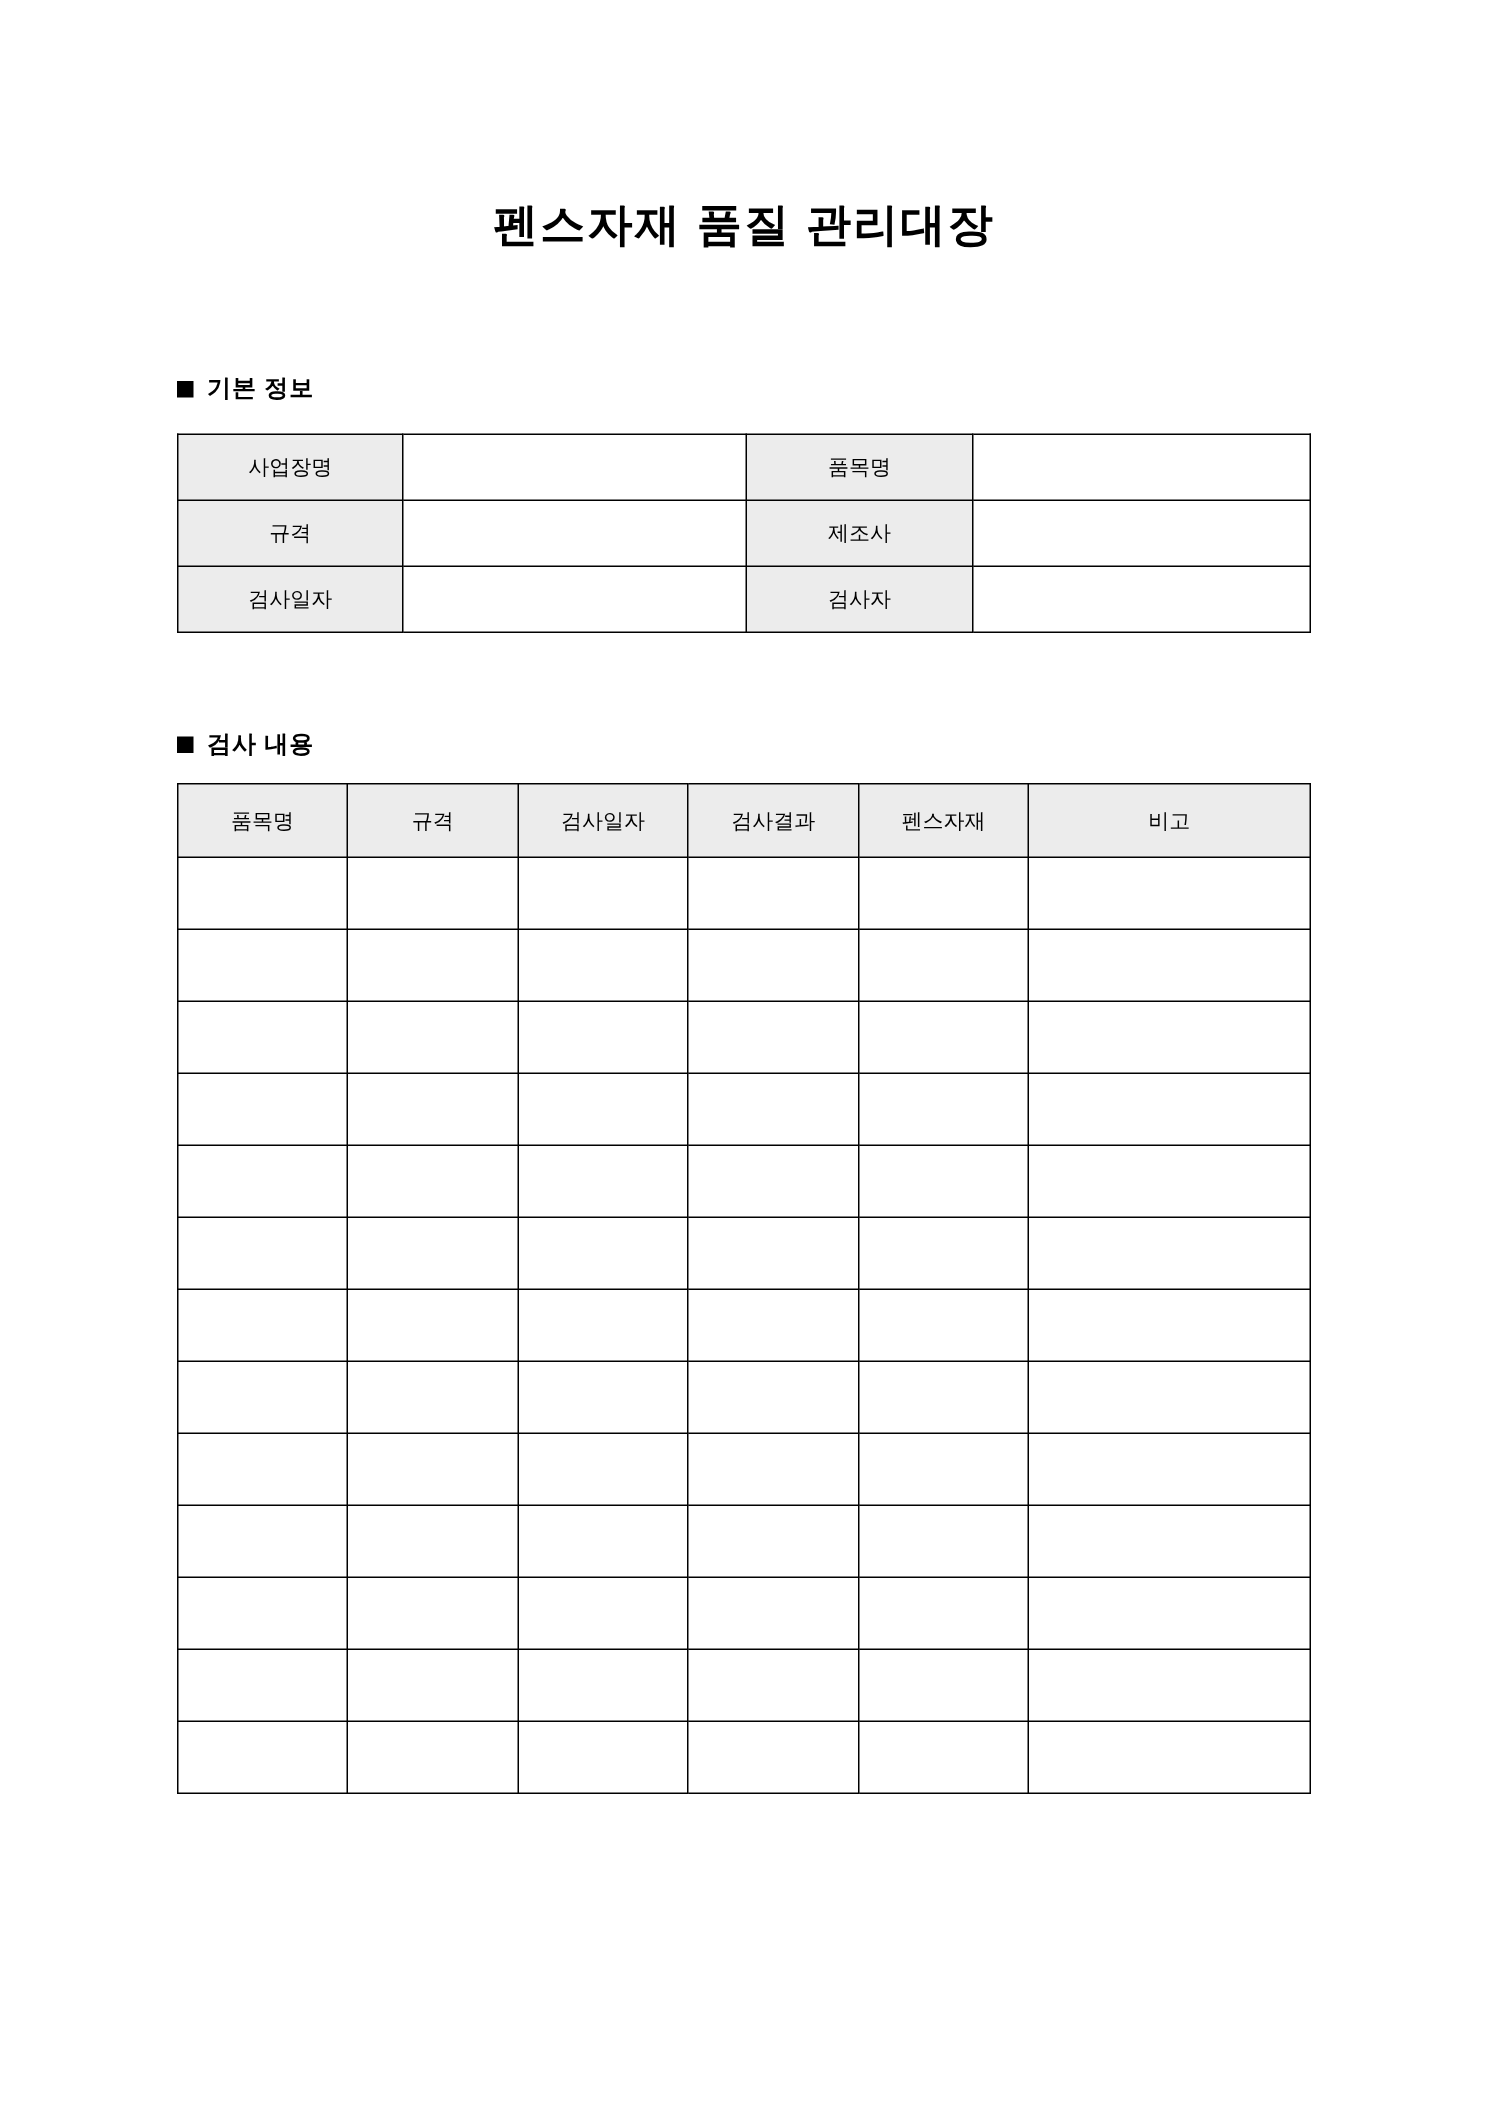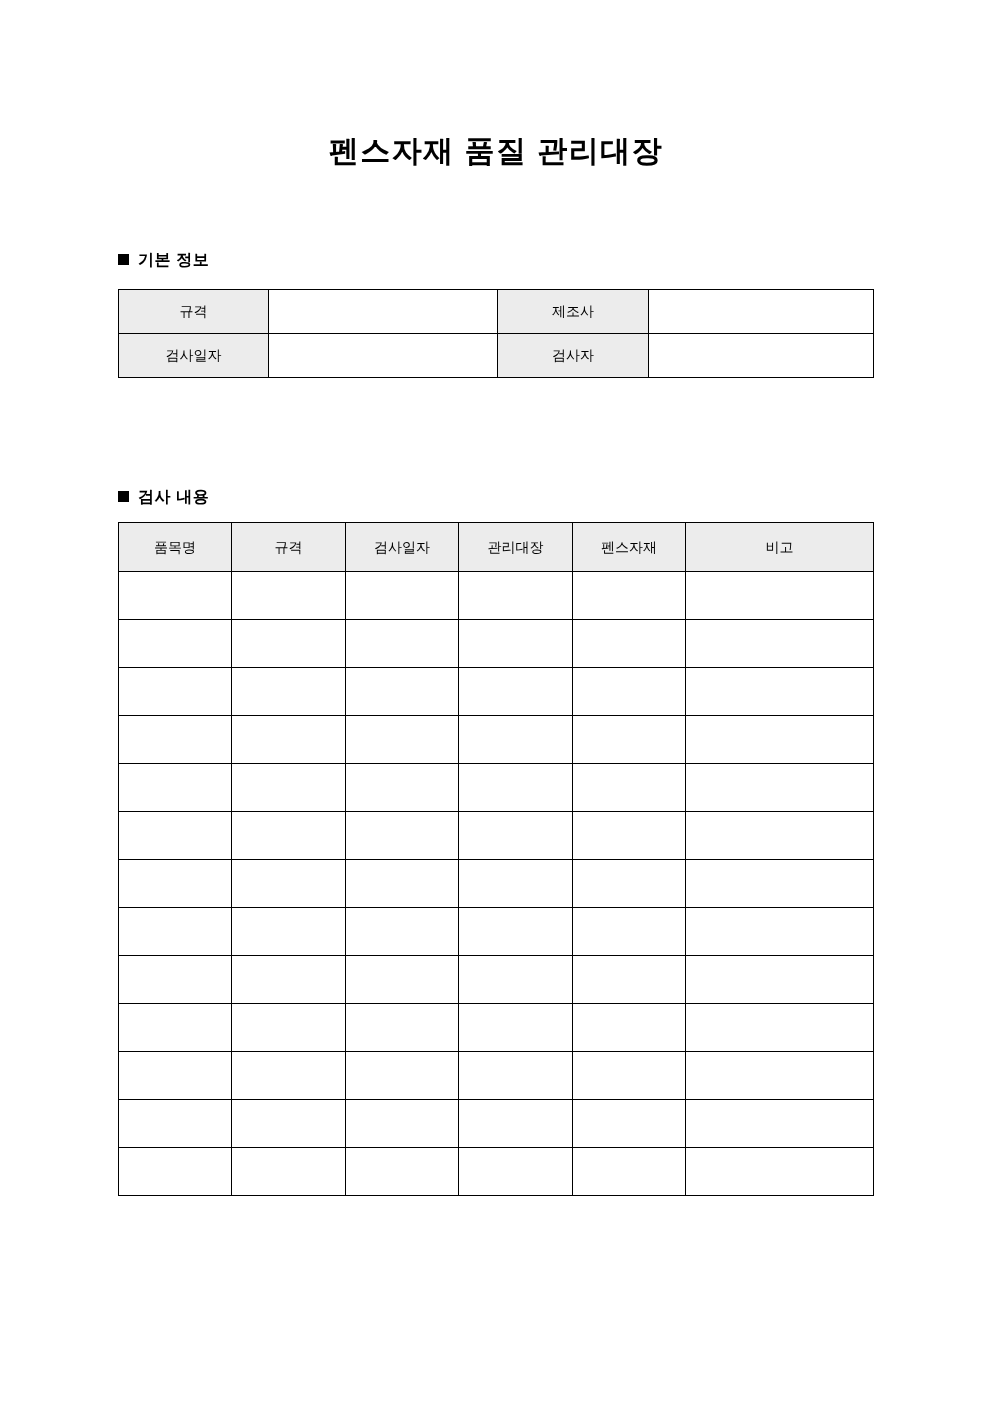--- a/index.html
+++ b/index.html
@@ -134,20 +134,26 @@
 
   <table id="basic-info-table">
     <colgroup>
       <col class="col-label-l">
       <col class="col-value-l">
       <col class="col-label-r">
       <col class="col-value-r">
     </colgroup>
     <tbody>
       <tr>
+        <td class="label-cell">사업장명</td>
+        <td class="value-cell"></td>
+        <td class="label-cell">품목명</td>
+        <td class="value-cell"></td>
+      </tr>
+      <tr>
         <td class="label-cell">규격</td>
         <td class="value-cell"></td>
         <td class="label-cell">제조사</td>
         <td class="value-cell"></td>
       </tr>
       <tr>
         <td class="label-cell">검사일자</td>
         <td class="value-cell"></td>
         <td class="label-cell">검사자</td>
         <td class="value-cell"></td>
@@ -167,21 +173,21 @@
       <col class="col-date">
       <col class="col-result">
       <col class="col-defect">
       <col class="col-note">
     </colgroup>
     <thead>
       <tr>
         <th>품목명</th>
         <th>규격</th>
         <th>검사일자</th>
-        <th>관리대장</th>
+        <th>검사결과</th>
         <th>펜스자재</th>
         <th>비고</th>
       </tr>
     </thead>
     <tbody id="inspection-tbody">
         <tr>
           <td></td>
           <td></td>
           <td></td>
           <td></td>

